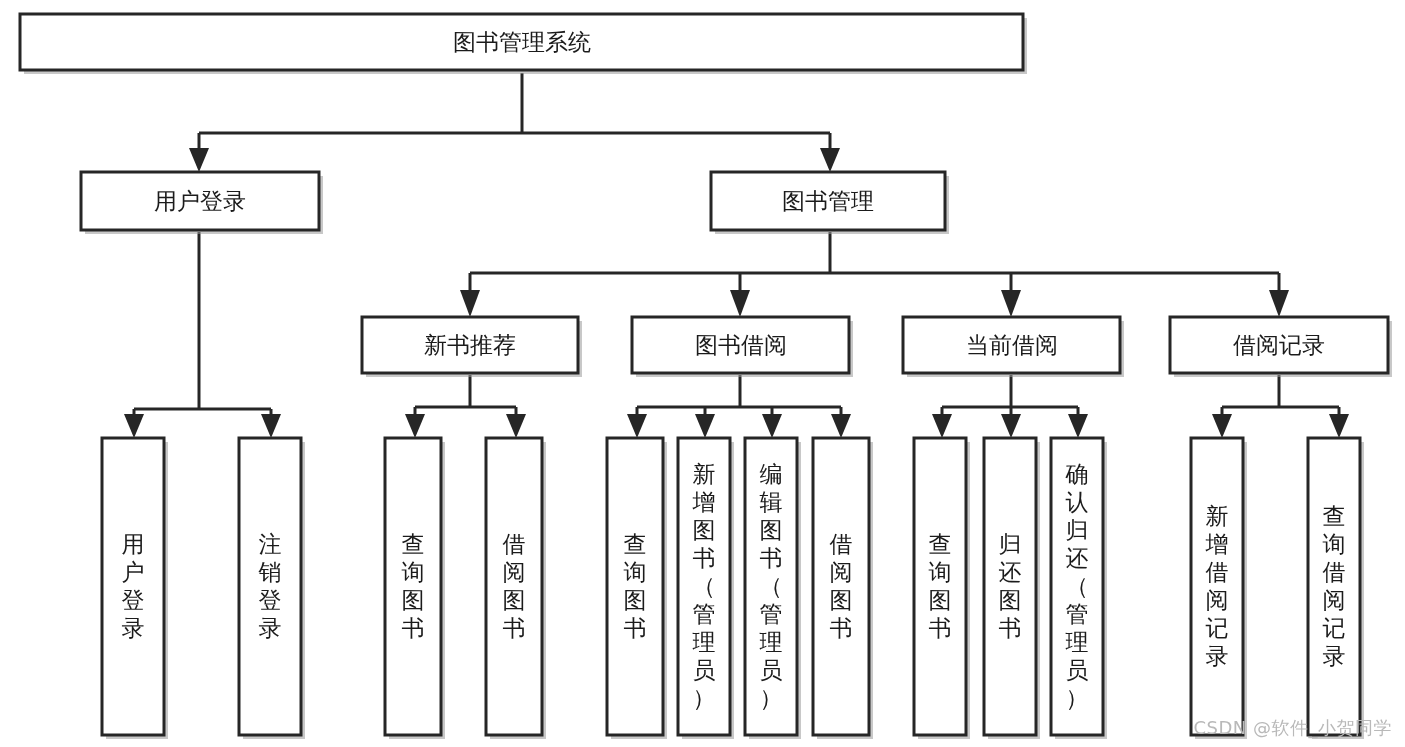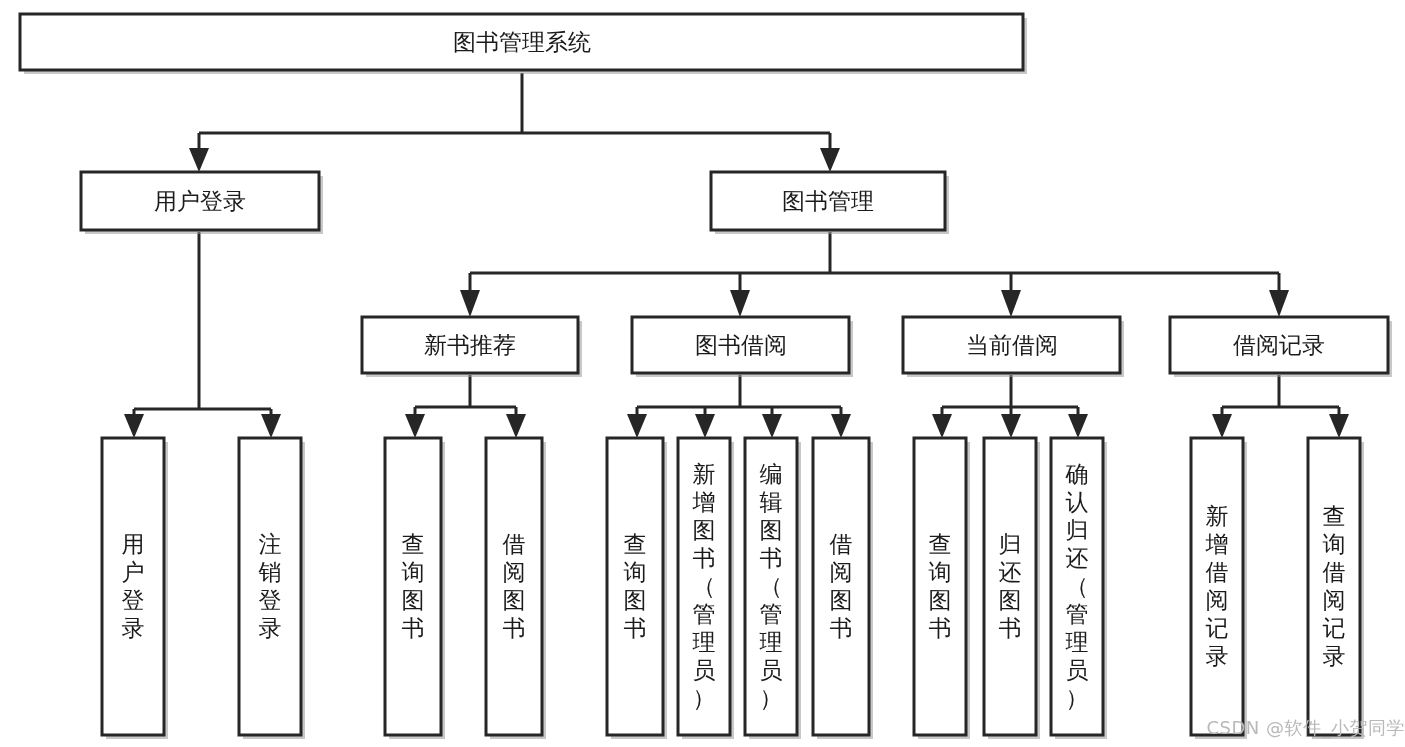--- a/index.html
+++ b/index.html
@@ -53,21 +53,21 @@
     dominant-baseline: middle;
   }
   .node-label-v {
     font-family: "DejaVu Sans", "Liberation Sans", sans-serif;
     font-size: 23px;
     fill: #1b1b1b;
     text-anchor: middle;
   }
   .watermark {
     position: absolute;
-    right: 0;
+    right: 13px;
     bottom: 7px;
     font-family: "DejaVu Sans", "Liberation Sans", sans-serif;
     font-size: 18px;
     color: #b9b9b9;
     white-space: nowrap;
     letter-spacing: 0.5px;
   }
 </style>
 </head>
 <body>

